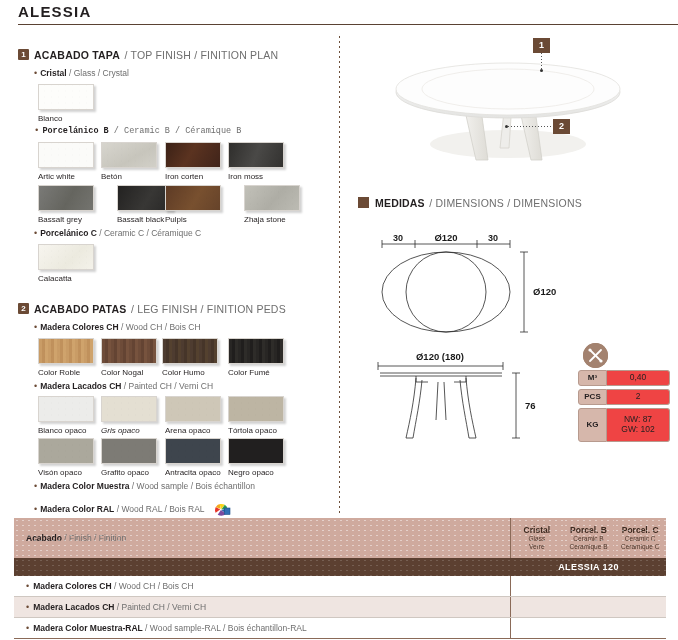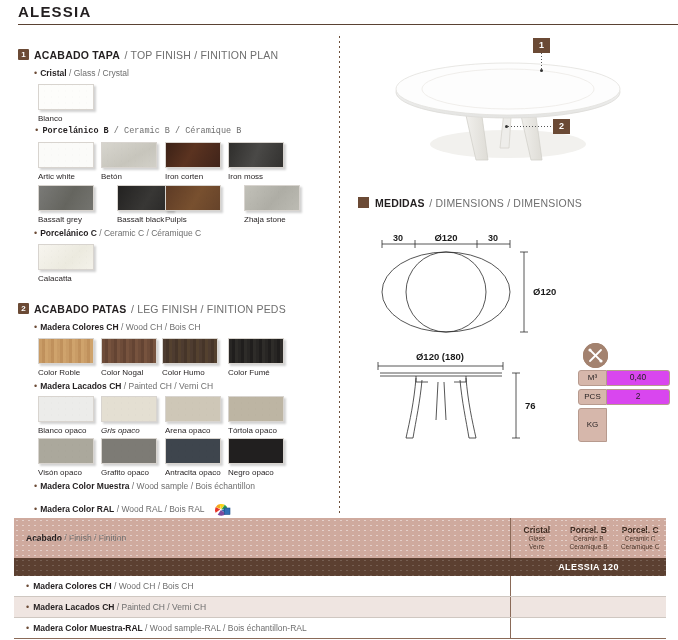--- a/index.html
+++ b/index.html
@@ -82,26 +82,26 @@
   #medidas-head { position:absolute; left:358px; top:193px; white-space:nowrap; }
   .sq { display:inline-block; width:11px; height:11px; background:#6b4a35; vertical-align:-1px; margin-right:6px; }
 
   .dim-svg { position:absolute; }
 
   
   #pack { position:absolute; left:578px; top:340px; width:92px; }
   .pack-row { display:flex; margin-bottom:3px; }
   .pack-key {
     width:29px; background:#d6b7ab; border:1px solid #b79a8e;
-    font-size:8px; font-weight:normal; text-align:center;
+    font-size:8px; font-weight:bold; text-align:center;
     display:flex; align-items:center; justify-content:center;
     border-radius:3px 0 0 3px; color:#231f20;
   }
   .pack-val {
-    flex:1; background:#d946ef; border:1px solid #b79a8e; border-left:none;
+    flex:1; background:#ef4444; border:1px solid #b79a8e; border-left:none;
     font-size:8.5px; color:#231f20;
     display:flex; flex-direction:column; align-items:center; justify-content:center;
     border-radius:0 3px 3px 0; padding:2px 0; line-height:1.15;
   }
   #assembly-icon {
     position:absolute; left:583px; top:343px;
     width:25px; height:25px; border-radius:50%; background:#a3826f;
   }
 
   
@@ -395,20 +395,24 @@
   <div class="pack-row">
     <div class="pack-key">M³</div>
     <div class="pack-val">0,40</div>
   </div>
   <div class="pack-row">
     <div class="pack-key">PCS</div>
     <div class="pack-val">2</div>
   </div>
   <div class="pack-row" style="height:34px">
     <div class="pack-key">KG</div>
+    <div class="pack-val">
+      <span>NW: 87</span>
+      <span>GW: 102</span>
+    </div>
   </div>
 </div>
 
 <div id="bottom-table">
   <div class="bt-head">
     <div class="bt-head-left">
       <span class="sub-es" style="font-size:8.5px">Acabado</span>&nbsp;<span class="sub-tr" style="font-size:8.5px">/ Finish / Finition</span>
     </div>
     <div class="bt-col">
       <span class="bt-col-es">Cristal</span>

